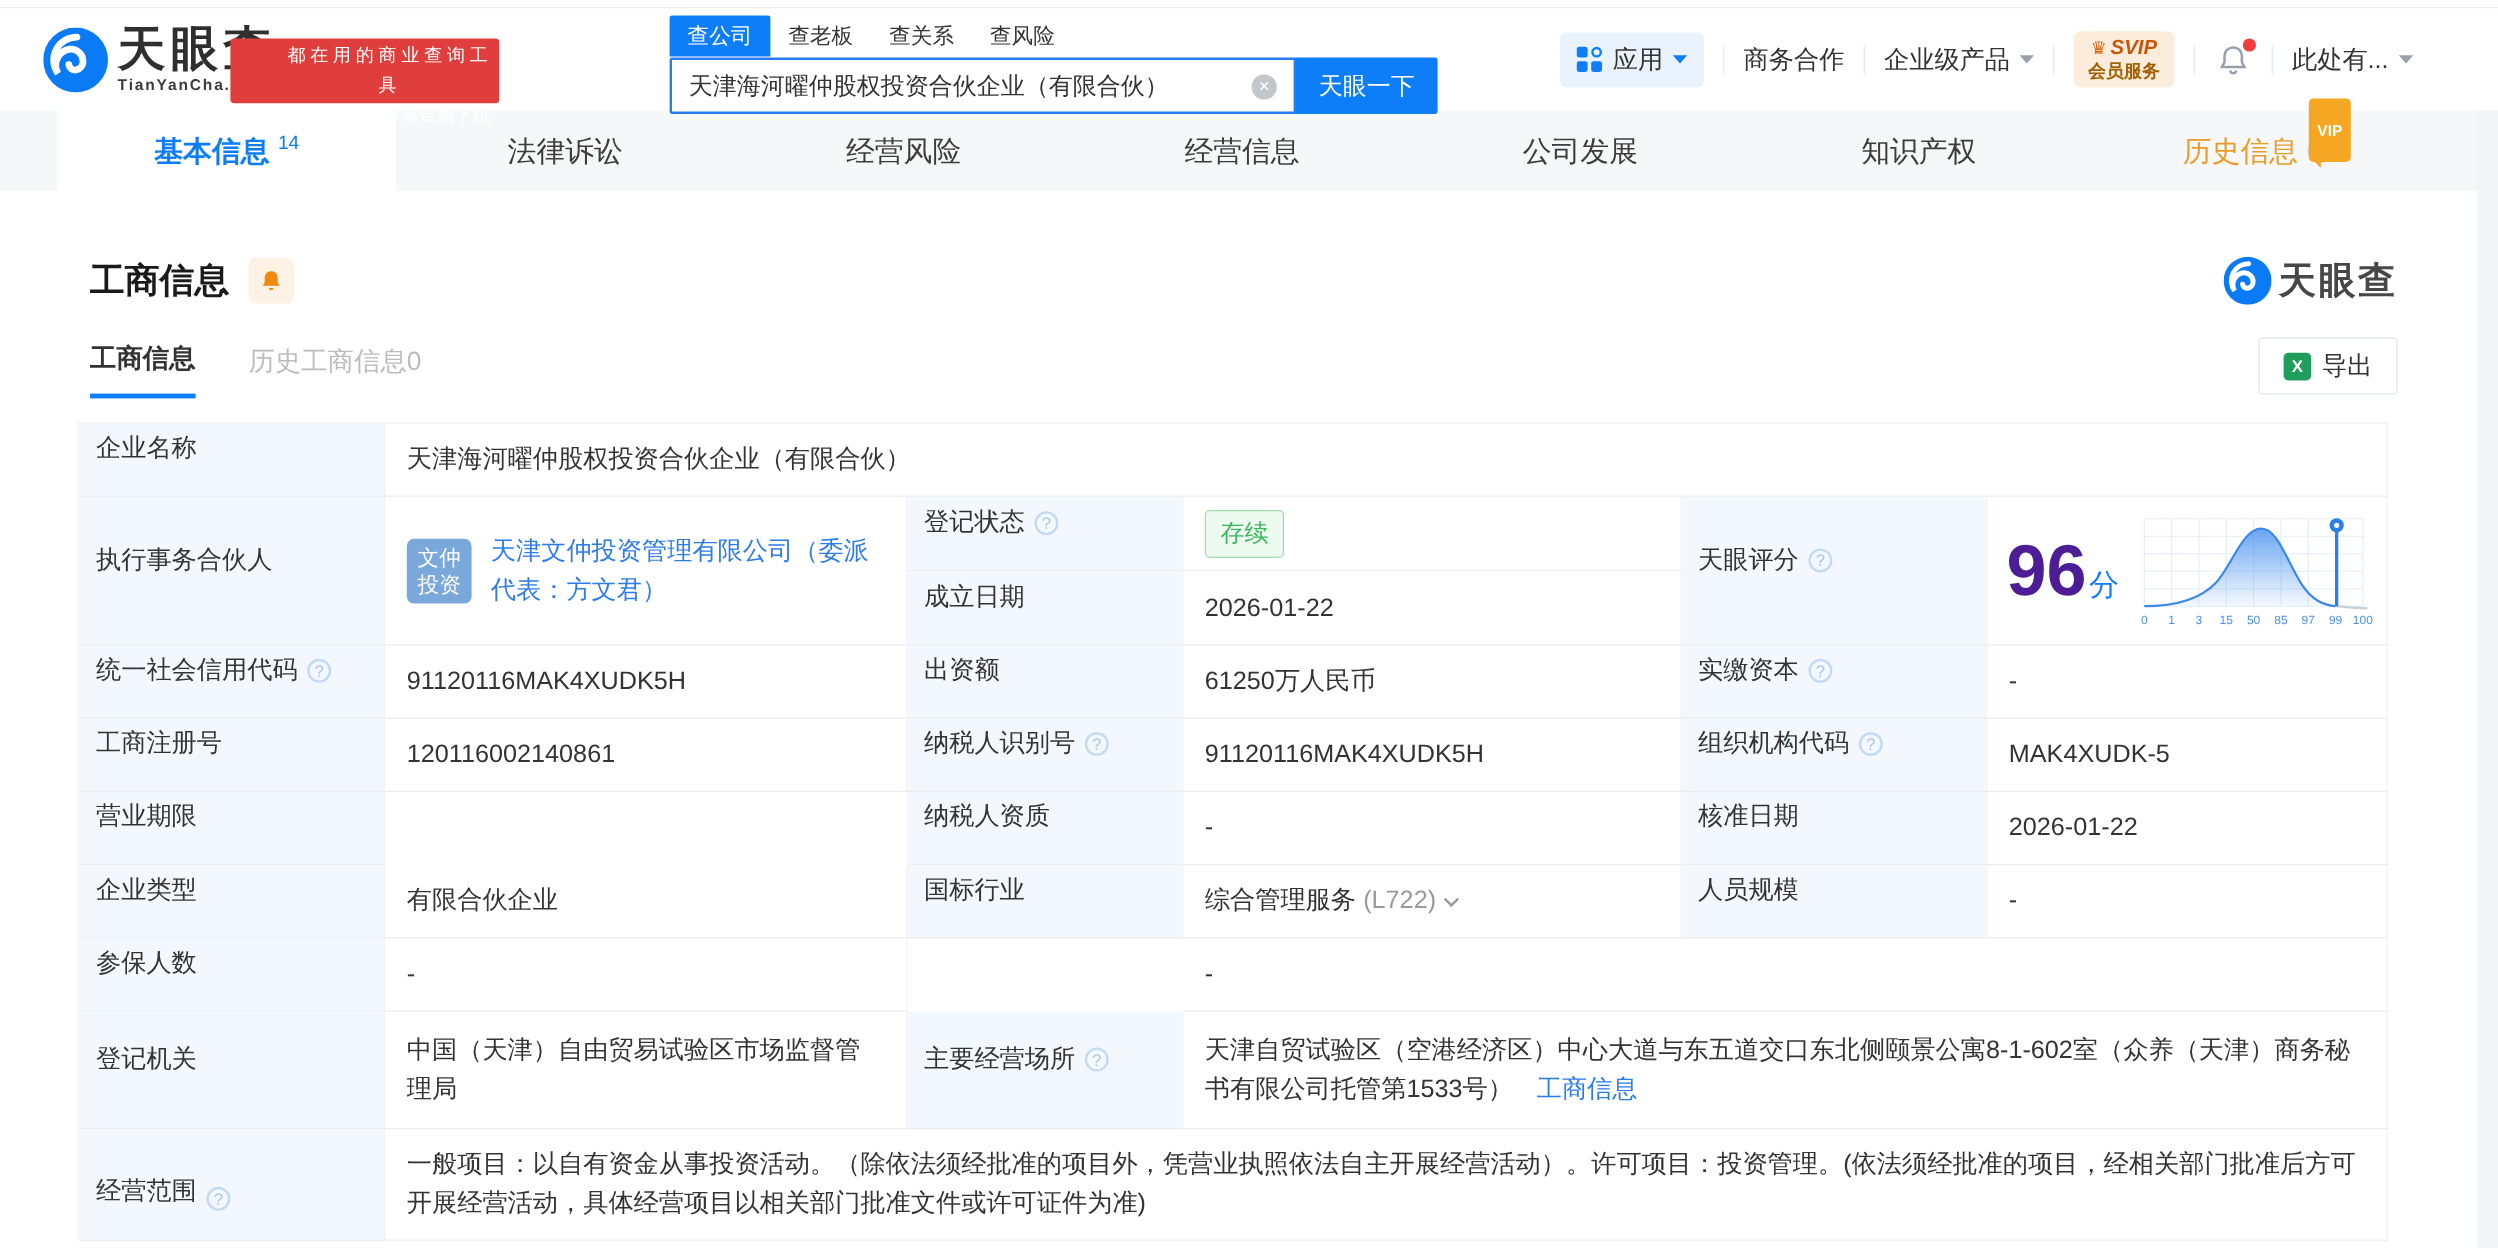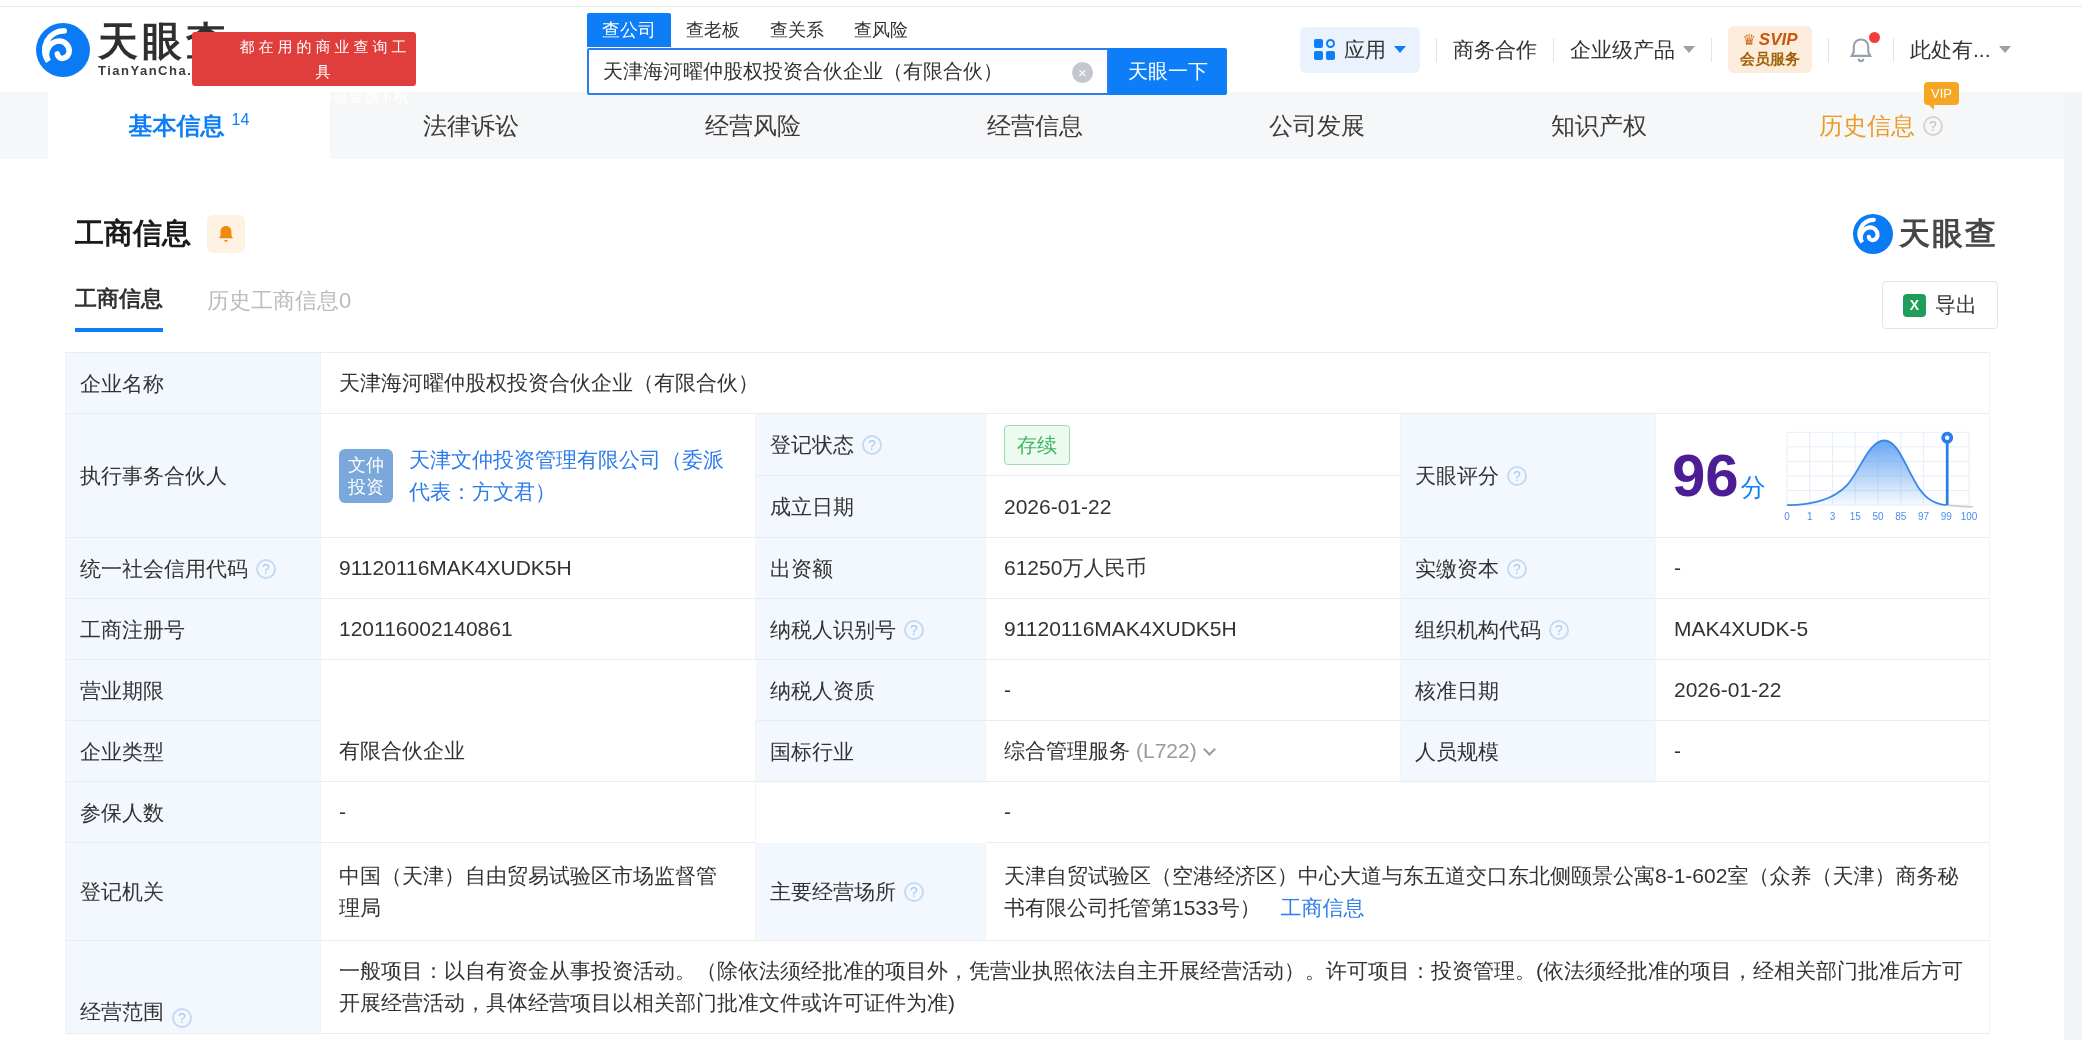--- a/index.html
+++ b/index.html
@@ -12,21 +12,21 @@
   .hdr { position:relative; height:85px; background:#fff; }
   .logo { position:absolute; left:36px; top:14px; display:flex; align-items:center; cursor:pointer; }
   .logo-ic { width:54px; height:54px; }
   .logo-txt { margin-left:8px; }
   .logo-cn { font-size:40px; font-weight:bold; color:#2f2f2f; letter-spacing:4px; line-height:40px; }
   .logo-en { font-size:13px; font-weight:bold; color:#3c3c3c; letter-spacing:1.5px; margin-top:2px; }
   .slogan { position:absolute; left:192px; top:25px; width:224px; height:54px; background:#e03e3c;
     color:#fff; border-radius:3px; text-align:center; font-size:15px; line-height:25px; padding-top:2px; }
   .slogan div:first-child { letter-spacing:4px;margin-left:42px; }
 
-  .searchbox { position:absolute; left:587px; top:4px; }
+  .searchbox { position:absolute; left:558px; top:4px; }
   .stabs { display:flex; align-items:center; height:37px; }
   .stab { font-size:18px; color:#333; padding:5px 15px; cursor:pointer; }
   .stab.active { background:#0d7ef7; color:#fff; border-radius:2px 2px 0 0; }
   .srow { display:flex; }
   .sinput { position:relative; width:522px; height:47px; border:2px solid #2a7df0; background:#fff;
     border-radius:2px 0 0 2px; }
   .sinput input { width:460px; height:100%; border:none; outline:none; font-size:20px; color:#333;
     padding-left:14px; font-family:inherit; background:transparent; }
   .clear { position:absolute; right:14px; top:12px; width:21px; height:21px; border-radius:50%;
     background:#c3c6cd; color:#fff; font-size:15px; line-height:21px; text-align:center; cursor:pointer; }
@@ -55,21 +55,21 @@
 
   
   .tabs { display:flex; height:67px; background:#f6f7f9; padding-left:48px; }
   .tab { flex:0 0 282px; display:flex; align-items:center; justify-content:center; font-size:24px;
     color:#3c3c3c; cursor:pointer; position:relative; }
   .tab.active { background:#fff; color:#0d7ef7; font-weight:bold; }
   .cnt { font-size:16px; color:#0d7ef7; margin-left:7px; position:relative; top:-6px; font-weight:normal; }
   .tab-inner { position:relative; display:inline-flex; align-items:center; }
   .tab .orange { color:#ec9b27; }
   .viptag { position:absolute; top:-28px; right:-16px; background:#f5a623; color:#fff; font-size:13px;
-    font-weight:normal; padding:4px 7px; border-radius:4px; }
+    font-weight:bold; padding:19px 7px; border-radius:4px; }
   .viptag:after { content:""; position:absolute; left:4px; bottom:-5px; border-left:6px solid transparent;
     border-right:0 solid transparent; border-top:6px solid #f5a623; }
   .q { display:inline-flex; align-items:center; justify-content:center; width:20px; height:20px;
     border-radius:50%; border:2px solid #c3daf3; color:#a9c8ea; font-size:14px; margin-left:8px;
     flex:0 0 20px; cursor:pointer; }
   .q.gray { border-color:#d4d4d4; color:#c2c2c2; }
 
   
   .card { position:relative; background:#fff; }
   .sec-head { display:flex; align-items:center; padding:54px 84px 0 75px; }
@@ -90,21 +90,21 @@
   .xls { width:23px; height:23px; background:#1e9e5a; border-radius:4px; color:#fff; font-size:14px;
     font-weight:bold; display:inline-flex; align-items:center; justify-content:center; margin-right:9px; }
 
   
   .tbl { margin:17px 92px 0 65px; display:grid;
     grid-template-columns:255px 435px 230px 415px 255px 1fr;
     grid-template-rows:61px 62px 62px 61px 61px 61px 61px 61px 98px 93px;
     border-top:1px solid #ececec; border-left:1px solid #f3f3f3; }
   .cell { border-bottom:1px solid #ececec; border-right:1px solid #f3f3f3; display:flex;
     align-items:center; font-size:21px; line-height:32px; }
-  .lbl { background:#f3f8fe; color:#333; padding:6px 10px 5px 14px; }
+  .lbl { background:#f3f8fe; color:#333; padding:6px 10px 24px 14px; }
   .val { color:#333; padding:6px 18px; }
   .badge-green { background:#edfaef; border:1px solid #9edcab; color:#3cb65c; font-size:20px;
     padding:3px 12px; border-radius:4px; }
   .blink { color:#2d7ceb; text-decoration:none; cursor:pointer; }
   .plogo { width:54px; height:54px; background:#7aa8db; border-radius:6px; color:#fff; font-size:18px;
     line-height:22px; display:flex; flex-direction:column; align-items:center; justify-content:center;
     margin-right:16px; flex:0 0 54px; }
   .gray { color:#999; }
   .chev { width:9px; height:9px; border-right:2px solid #999; border-bottom:2px solid #999;
     transform:rotate(45deg); display:inline-block; margin-left:8px; margin-bottom:4px; cursor:pointer; }

